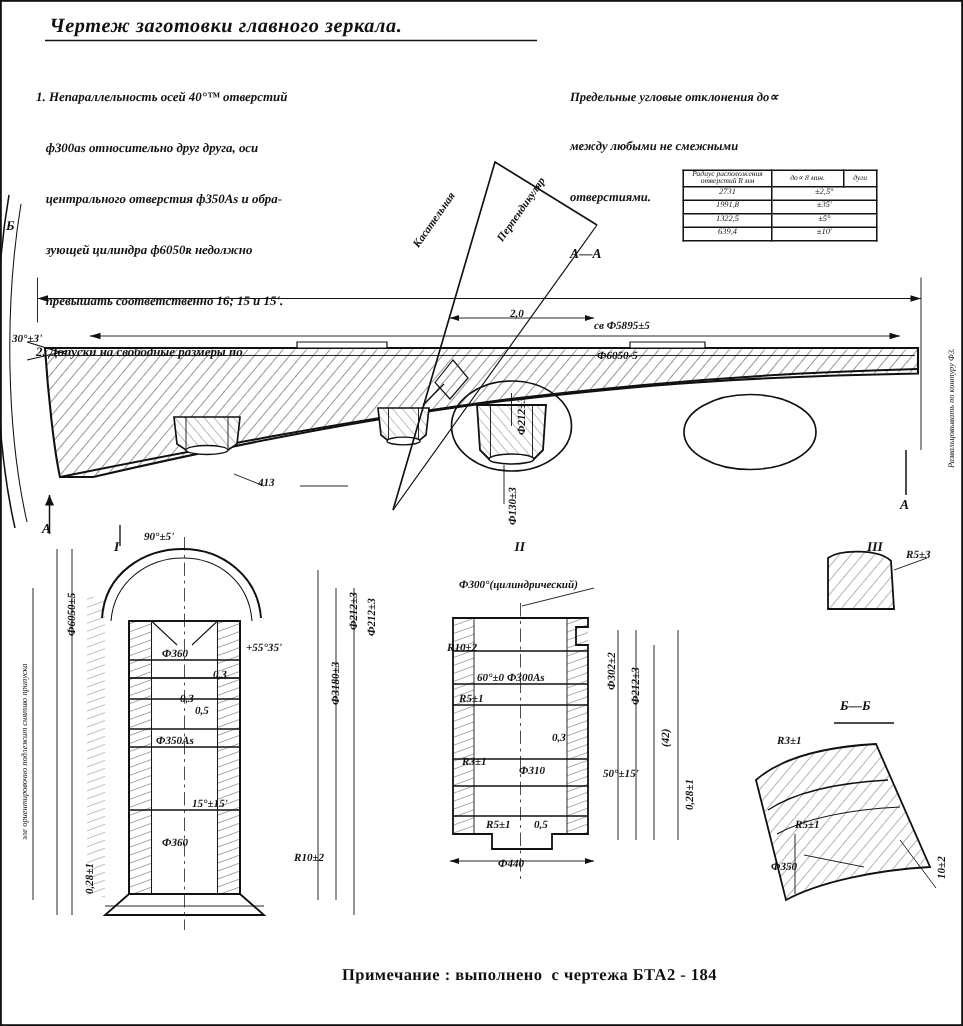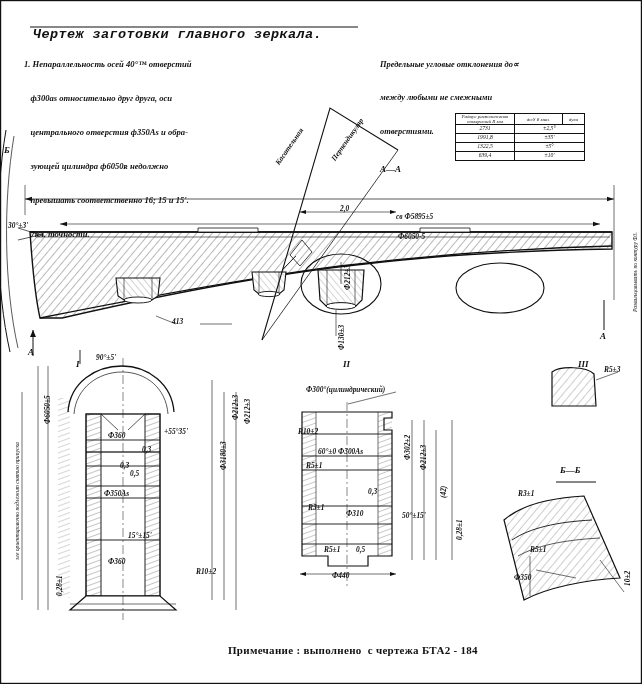--- a/index.html
+++ b/index.html
@@ -260,29 +260,29 @@
     <path d="M504,520 C520,506 548,498 584,496 L620,578 C584,580 546,588 524,600 Z" fill="url(#hatch)" opacity="0.6"></path>
     <path d="M512,540 C530,528 556,522 592,520" fill="none" stroke="#111" stroke-width="0.9"></path>
     <path d="M518,556 C536,546 562,540 600,538" fill="none" stroke="#111" stroke-width="0.7"></path>
     <line x1="530" y1="556" x2="530" y2="596" stroke="#111" stroke-width="0.6"></line>
     <line x1="600" y1="560" x2="624" y2="592" stroke="#111" stroke-width="0.6"></line>
     <line x1="536" y1="570" x2="576" y2="578" stroke="#111" stroke-width="0.6"></line>
 
     <line x1="228" y1="662" x2="600" y2="662" stroke="#ffffff" stroke-width="0.1"></line>
   </svg>
 
-  <div class="t title" style="left:33px; top:28px;font-family:Liberation Mono, monospace;">Чертеж заготовки главного зеркала.</div>
+  <div class="t title" style="left:33px; top:10px;">Чертеж заготовки главного зеркала.</div>
 
   <div class="t notes" style="left:24px; top:36px; width:336px;">
     <div>1. Непараллельность осей 40°™ отверстий</div>
     <div>   ф300as относительно друг друга, оси</div>
     <div>   центрального отверстия ф350As и обра-</div>
     <div>   зующей цилиндра ф6050ʀ недолжно</div>
     <div>   превышать соответственно 16; 15 и 15'.</div>
-    <div>   7кл. точности.</div>
+    <div>2. Допуски на свободные размеры по</div>
   </div>
 
   <div class="t ang" style="left:380px; top:36px; width:250px;">
     <div>Предельные угловые отклонения до∝</div>
     <div>между любыми не смежными</div>
     <div>отверстиями.</div>
   </div>
 
   <table id="angtable">
     <tbody>

